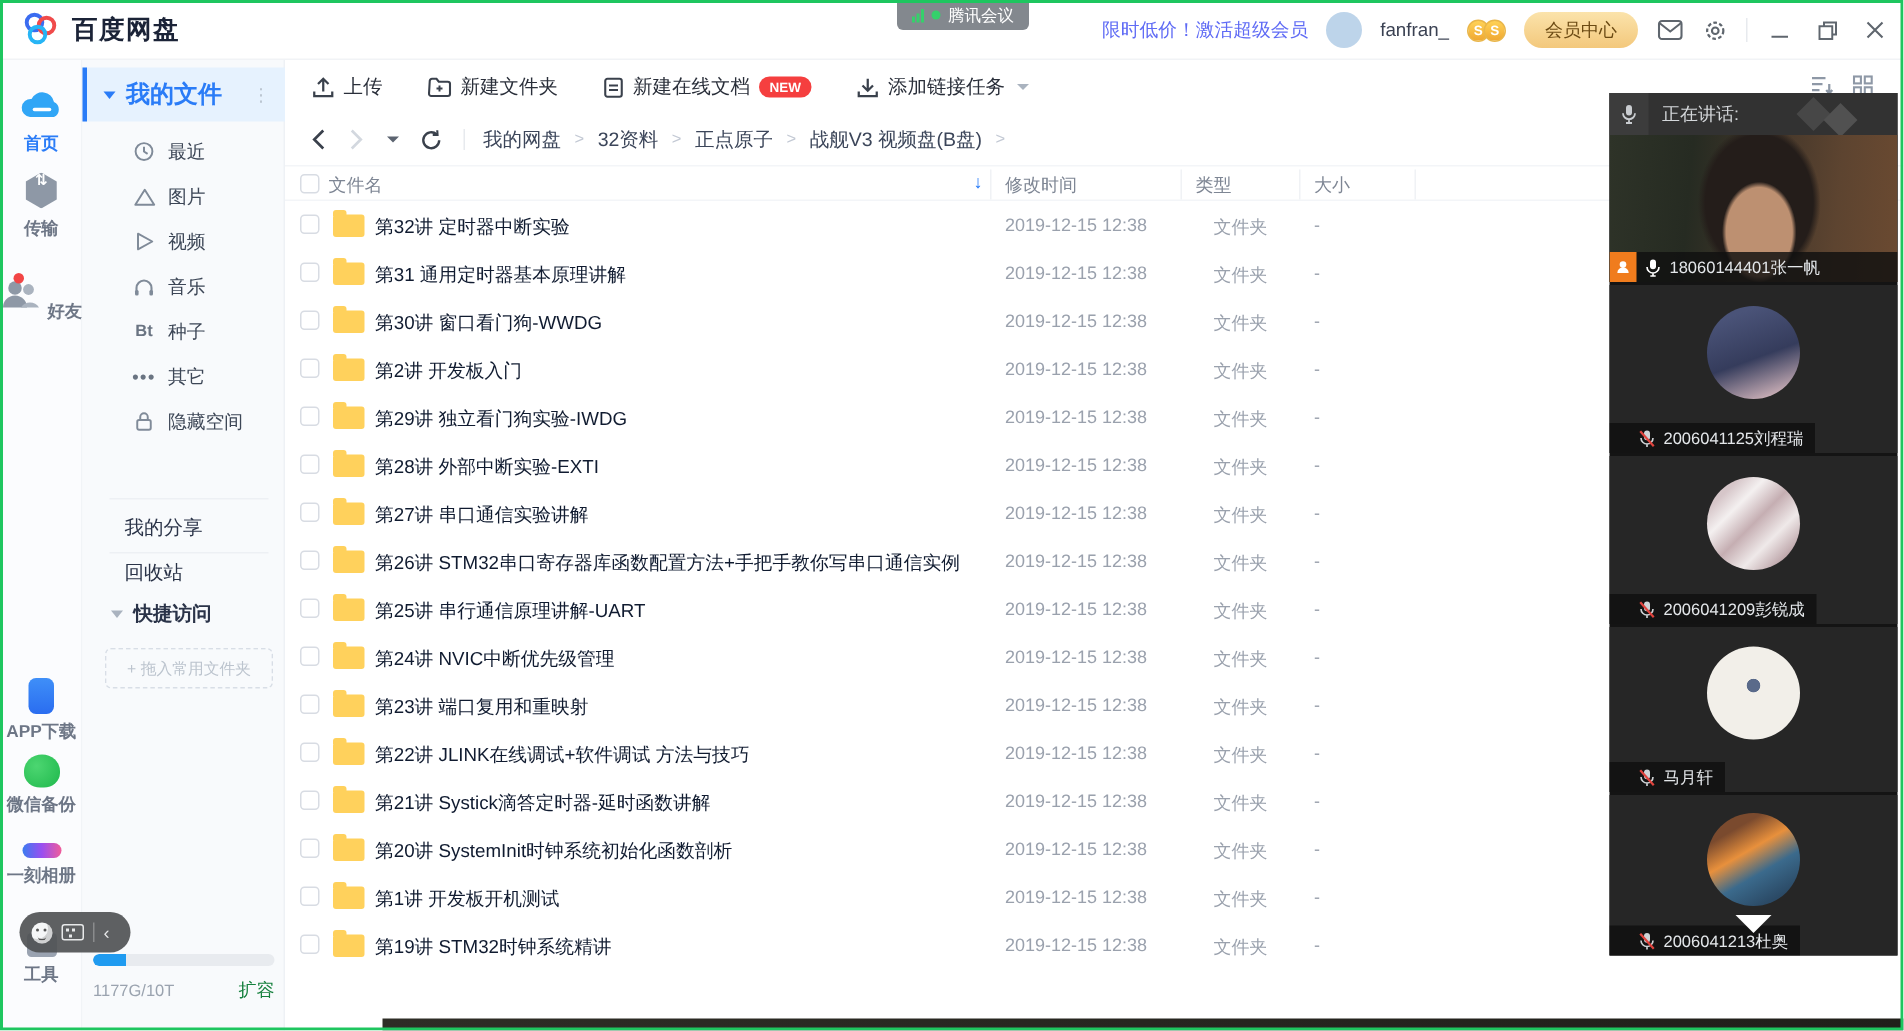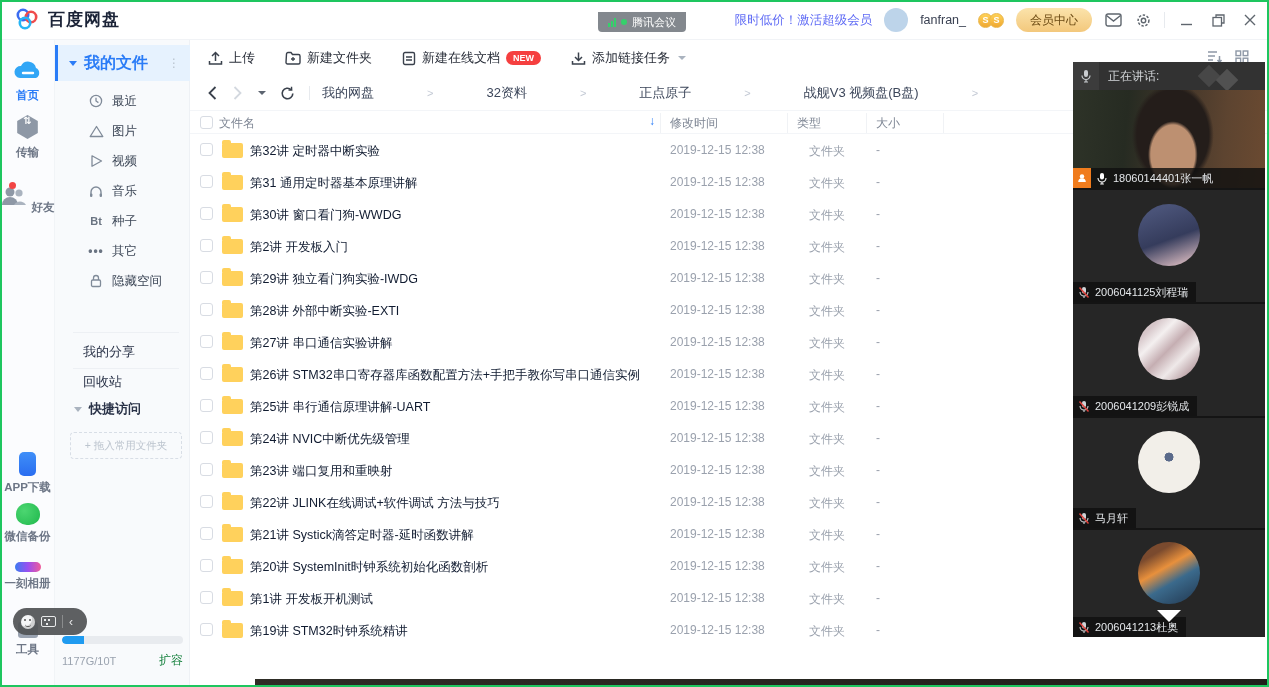--- a/index.html
+++ b/index.html
@@ -5,21 +5,21 @@
   * { margin:0; padding:0; box-sizing:border-box; }
   html,body { width:1269px; height:687px; }
   body { position:relative; overflow:hidden; background:#fff;
          font-family:"Liberation Sans","DejaVu Sans",sans-serif; color:#2a2f3a; font-size:12px; }
 
   
   #titlebar { position:absolute; left:0; top:0; width:1269px; height:40px; background:#fff;
               border-bottom:1px solid #f1f3f6; z-index:4; }
   .logo-wrap { position:absolute; left:14px; top:7px; display:flex; align-items:center; gap:8px; }
   .app-title { font-size:17px; font-weight:bold; color:#1b2337; letter-spacing:1px; }
-  .meeting-pill { position:absolute; left:598px; top:12px; height:20px; padding:0 10px;
+  .meeting-pill { position:absolute; left:598px; top:0; height:20px; padding:0 10px;
                   background:rgba(120,126,132,.92); border-radius:0 0 4px 4px; display:flex;
                   align-items:center; gap:5px; color:#fff; font-size:11px; }
   .sig { display:flex; align-items:flex-end; gap:1px; height:9px; }
   .sig i { width:2px; background:#35d06b; display:block; }
   .sig i:nth-child(1){height:4px}.sig i:nth-child(2){height:6px}.sig i:nth-child(3){height:9px}
   .gdot { width:6px; height:6px; border-radius:50%; background:#35d06b; }
   .tb-right { position:absolute; right:10px; top:0; height:40px; display:flex; align-items:center; gap:12px; }
   .promo { color:#5f6bf5; font-size:12.5px; cursor:pointer; }
   .avatar { width:24px; height:24px; border-radius:50%; background:#bdd4ea; }
   .uname { color:#3a4152; font-size:12.5px; }
@@ -80,21 +80,21 @@
   .toolbar { position:absolute; left:0; top:0; width:1079px; height:36px; display:flex; align-items:center; }
   .t-item { display:flex; align-items:center; gap:6px; margin-left:18px; cursor:pointer; font-size:13px; color:#2a2f3a; }
   .t-item + .t-item { margin-left:30px; }
   .new-badge { background:#f53f3f; color:#fff; font-size:9px; border-radius:8px; padding:2px 7px; font-weight:bold; }
   .t-caret { width:0; height:0; border-left:4px solid transparent; border-right:4px solid transparent; border-top:4px solid #aab3bf; margin-left:2px; }
   .view-toggles { position:absolute; right:20px; top:10px; display:flex; gap:12px; }
   .crumbs { position:absolute; left:0; top:36px; width:1079px; height:34px; display:flex; align-items:center; }
   .nav-ic { margin-left:18px; cursor:pointer; display:flex; align-items:center; }
   .nav-ic:first-child { margin-left:18px; }
   .crumb-sep-line { width:1px; height:14px; background:#e7eaee; margin:0 12px 0 14px; }
-  #crumbs-list { display:flex; align-items:center; font-size:13px; color:#3c465a;gap:44px; }
+  #crumbs-list { display:flex; align-items:center; font-size:13px; color:#3c465a; }
   #crumbs-list .crumb { cursor:pointer; }
   #crumbs-list .csep { color:#c3c9d4; margin:0 9px; font-size:11px; }
   .thead { position:absolute; left:0; top:70px; width:1079px; height:24px; border-top:1px solid #f3f5f8; border-bottom:1px solid #f3f5f8; color:#7e8694; font-size:12px; }
   .thead .cb { position:absolute; left:10px; top:5px; }
   .th-name { position:absolute; left:29px; top:4px; }
   .th-sort { position:absolute; left:459px; top:3px; color:#2a7cf7; font-weight:bold; font-size:12px; }
   .th-date { position:absolute; left:480px; top:4px; }
   .th-type { position:absolute; left:607px; top:4px; }
   .th-size { position:absolute; left:686px; top:4px; }
   .th-div { position:absolute; top:2px; width:1px; height:20px; background:#f0f2f5; }
@@ -123,21 +123,21 @@
   #tiles { position:absolute; left:0; top:28px; width:192px; height:547px; }
   .vtile { position:absolute; left:0; width:192px; background:#262626; overflow:hidden; cursor:pointer; }
   .video-bg { position:absolute; inset:0;
       background:
         radial-gradient(ellipse 40px 54px at 52% 66%, #bd9071 0 55%, rgba(0,0,0,0) 62%),
         radial-gradient(ellipse 62px 78px at 52% 46%, #241d1a 0 58%, rgba(0,0,0,0) 66%),
         linear-gradient(95deg,#2e3328 0%,#262b22 28%,#44372a 55%,#5d4430 78%,#6b4a31 100%); }
   .vlabel { position:absolute; left:0; bottom:0; height:20px; background:rgba(16,16,16,.82); display:flex;
             align-items:center; gap:5px; padding:0 8px 0 0; color:#e4e7ea; font-size:11px; white-space:nowrap; }
   .vlabel.fullw { width:192px; padding-left:0; }
-  .vlabel.fit { padding-left:5px; }
+  .vlabel.fit { padding-left:19px; }
   .pres-badge { width:18px; height:20px; background:#f07c1d; display:flex; align-items:center; justify-content:center; }
   .avatar-big { position:absolute; left:50%; transform:translateX(-50%); width:62px; height:62px; border-radius:50%; }
   .av-1 { background:linear-gradient(160deg,#4a5378 15%,#353c5c 55%,#c9aeb6 90%); }
   .av-2 { background:linear-gradient(135deg,#d6c6c9 18%,#f4f0f0 32%,#c5aeb2 50%,#efe9e9 68%,#bfa8ac 85%); }
   .av-3 { background:radial-gradient(circle at 50% 42%, #5a6a8a 0 9%, #f2efe9 10%); }
   .av-4 { background:linear-gradient(150deg,#7a4a2e 22%,#e8903c 42%,#3b6a8c 62%,#2b4a66 85%); }
   .scroll-tri { position:absolute; left:50%; transform:translateX(-50%); top:548px; width:0; height:0;
                 border-left:12px solid transparent; border-right:12px solid transparent; border-top:12px solid #fff; z-index:7; }
 
   

